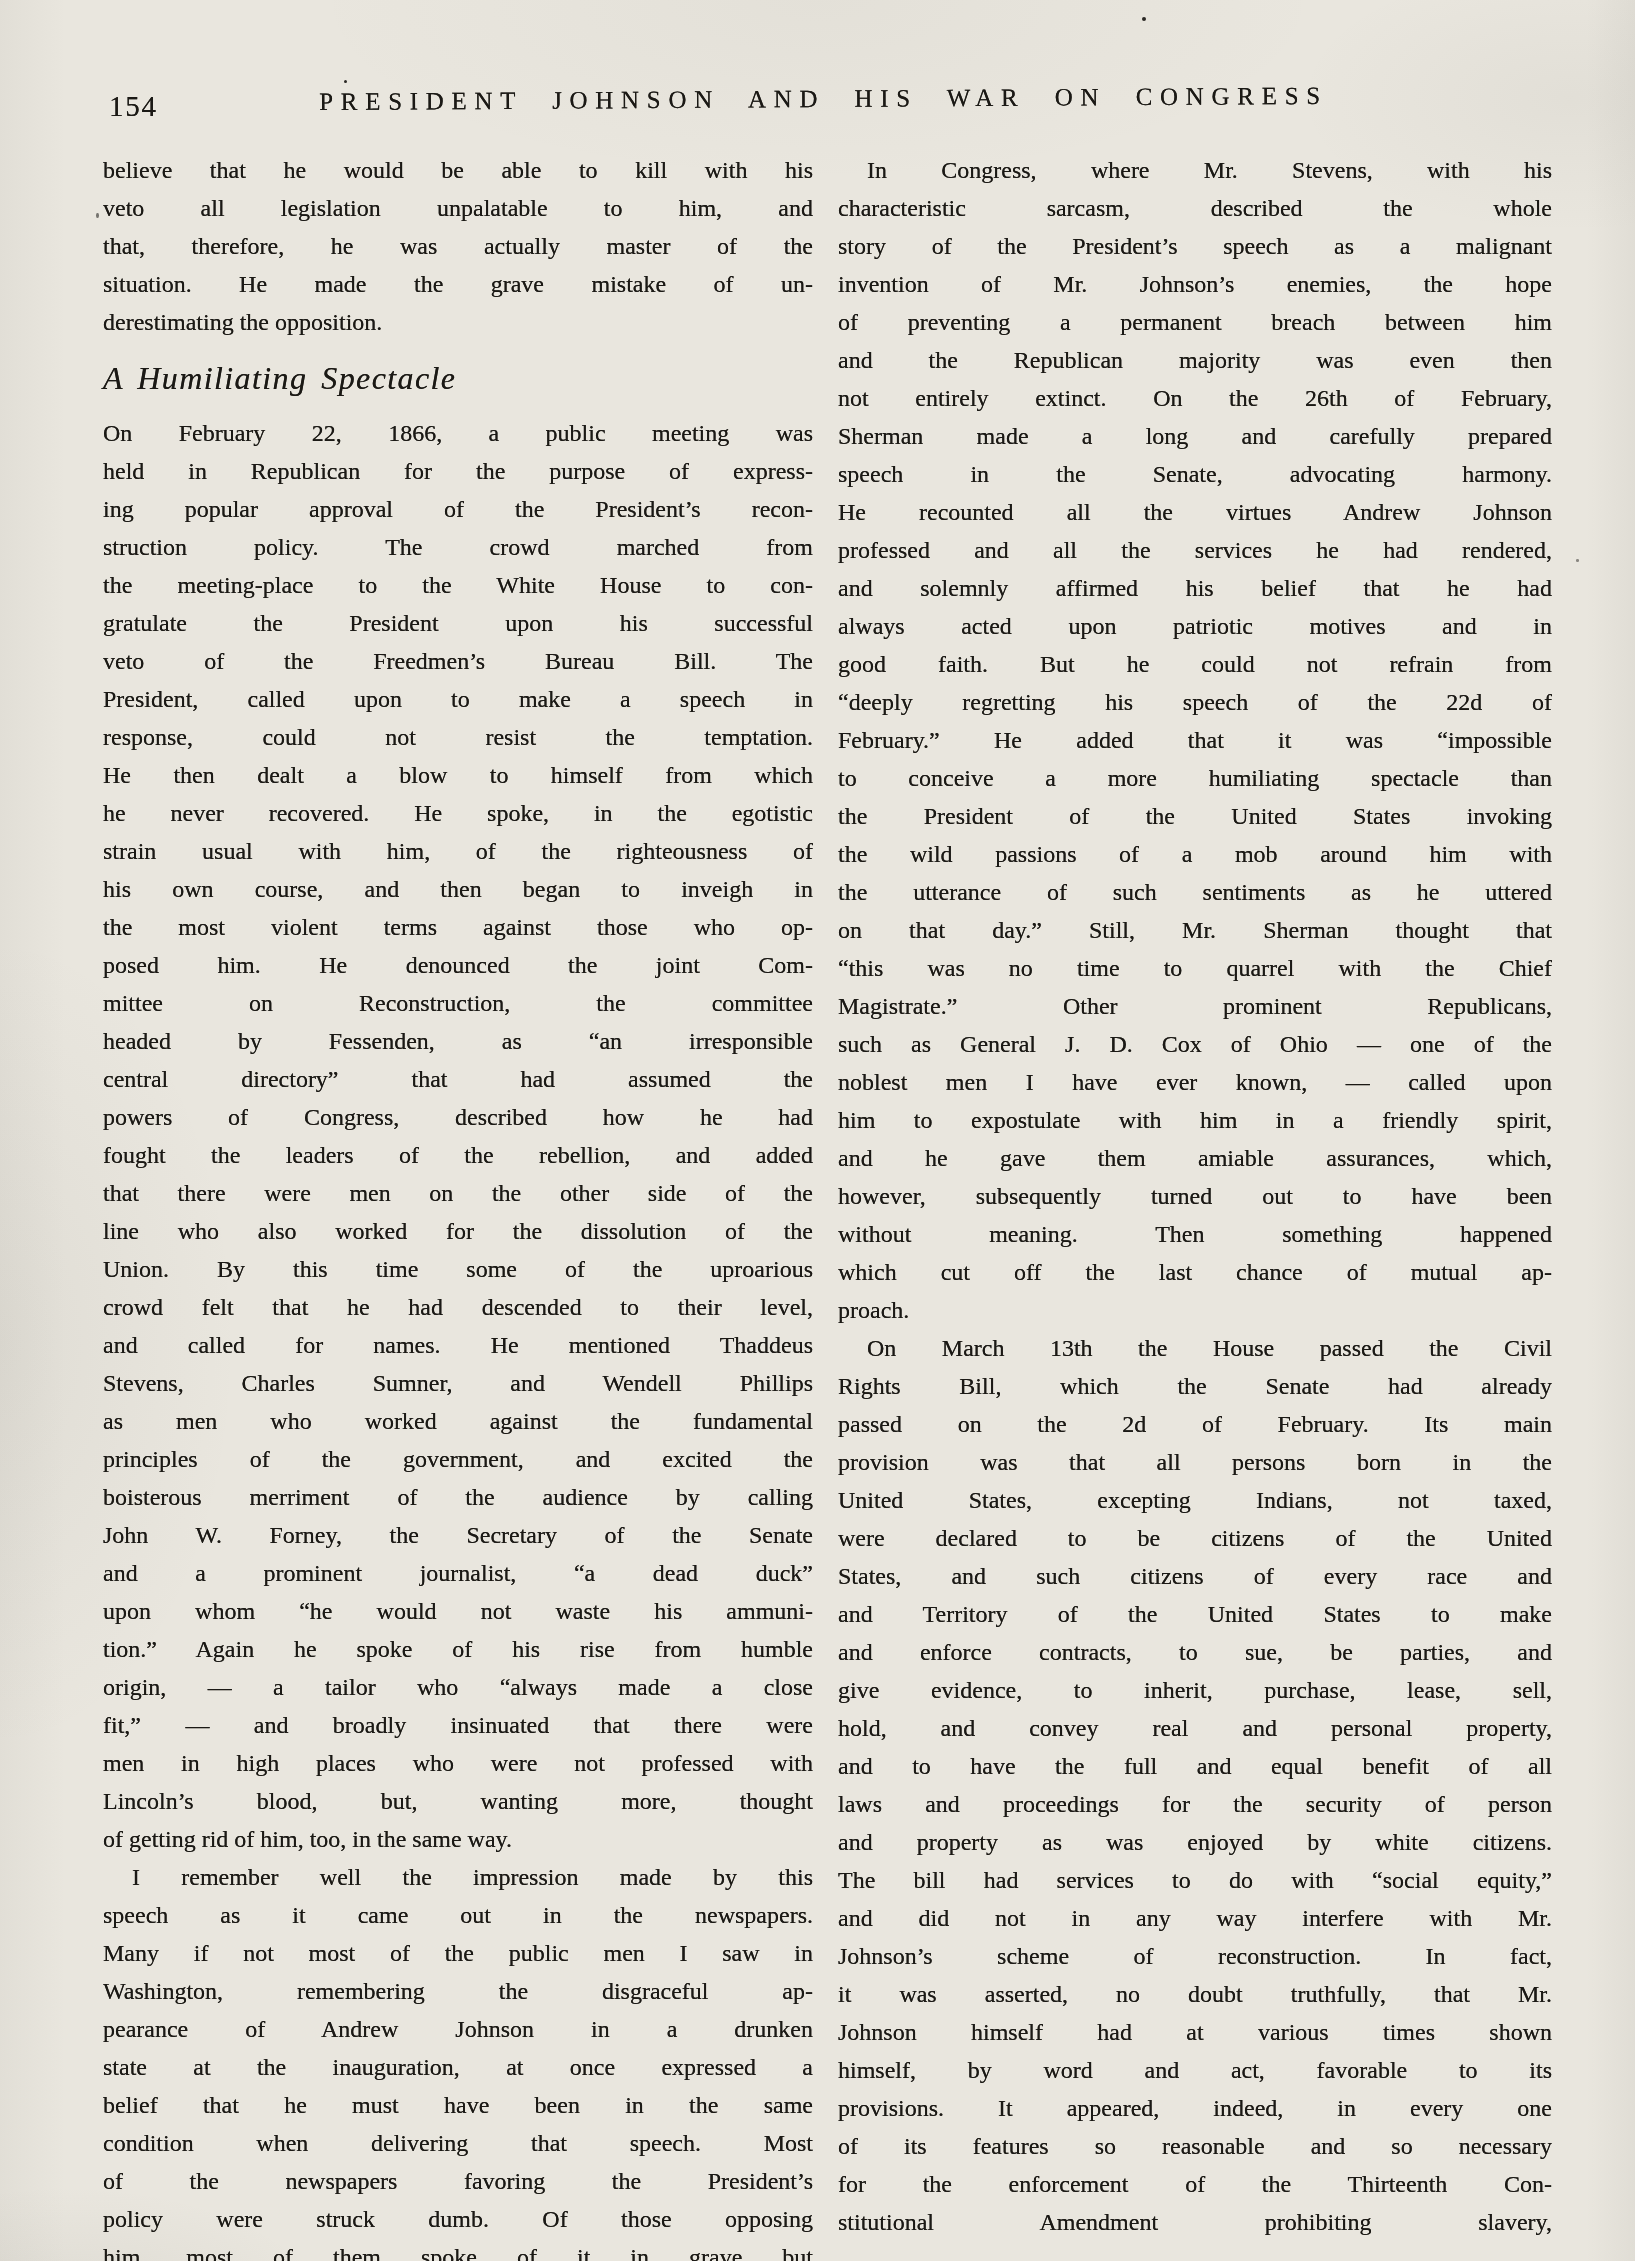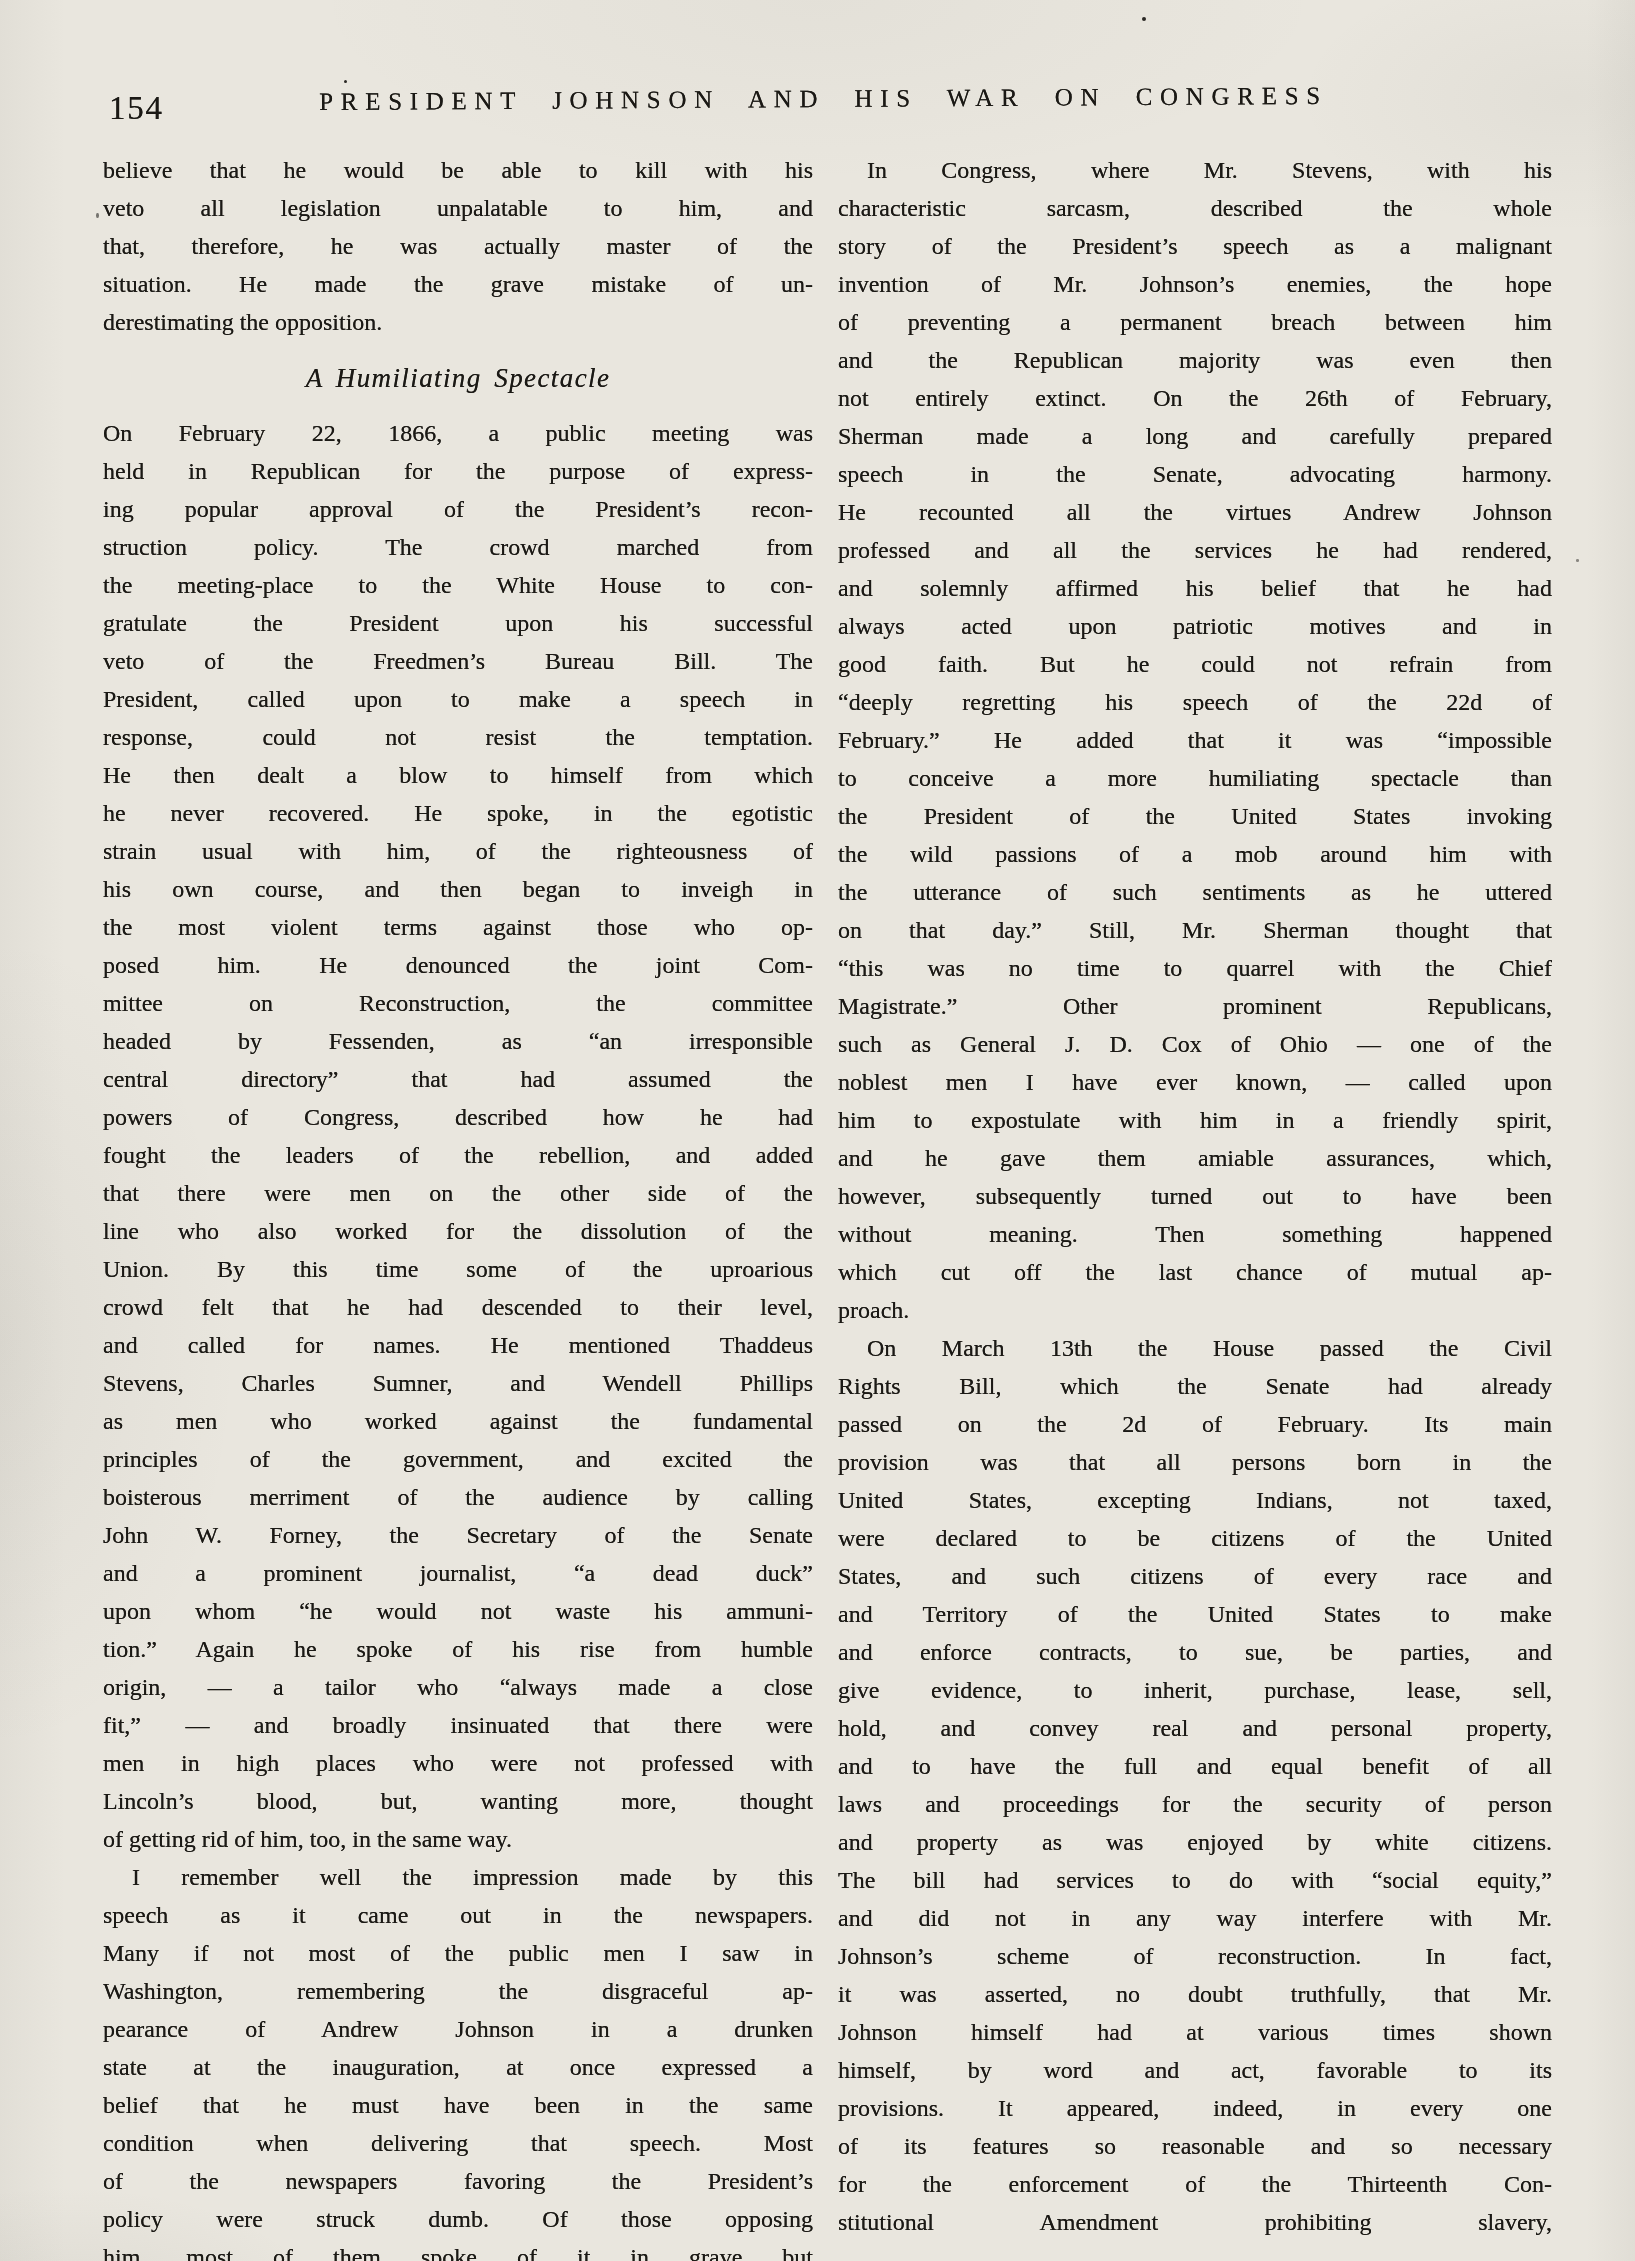--- a/index.html
+++ b/index.html
@@ -16,21 +16,21 @@
       radial-gradient(ellipse 633px 226px at 50% 0%, rgba(120,118,108,0.05), rgba(120,118,108,0) 80%),
       radial-gradient(ellipse 362px 181px at 96% 4%, rgba(110,108,100,0.06), rgba(110,108,100,0) 75%),
       linear-gradient(to right, rgba(80,78,70,0.05), rgba(80,78,70,0) 4%, rgba(80,78,70,0) 97%, rgba(80,78,70,0.06));
     font-family: "Liberation Serif", "DejaVu Serif", serif;
     text-shadow: 0 0 0.5px rgba(24,22,18,0.85);
   }
   .page-number {
     position: absolute;
     left: 109px;
     top: 90px;
-    font-size: 33px;
+    font-size: 29px;
     letter-spacing: 1.8px;
   }
   .running-head {
     position: absolute;
     left: 154px;
     top: 85px;
     width: 1339px;
     text-align: center;
     font-size: 25px;
     letter-spacing: 7.7px;
@@ -47,22 +47,22 @@
   .col-left  { left: 103px;  width: 710px; }
   .col-right { left: 838px; width: 714px; }
   .line {
     text-align: justify;
     text-align-last: justify;
   }
   .line.endline { text-align-last: left; }
   .line.firstline { text-indent: 29px; }
   .heading {
     font-style: italic;
-    text-align: center;
-    font-size: 27px;
+    text-align: left;
+    font-size: 32px;
     line-height: 42px;
     margin-top: 16.3px;
     margin-bottom: 14.5px;
     letter-spacing: 1.4px;
     word-spacing: 4.5px;
   }
   .speck {
     position: absolute;
     background: #2a2824;
     border-radius: 50%;

